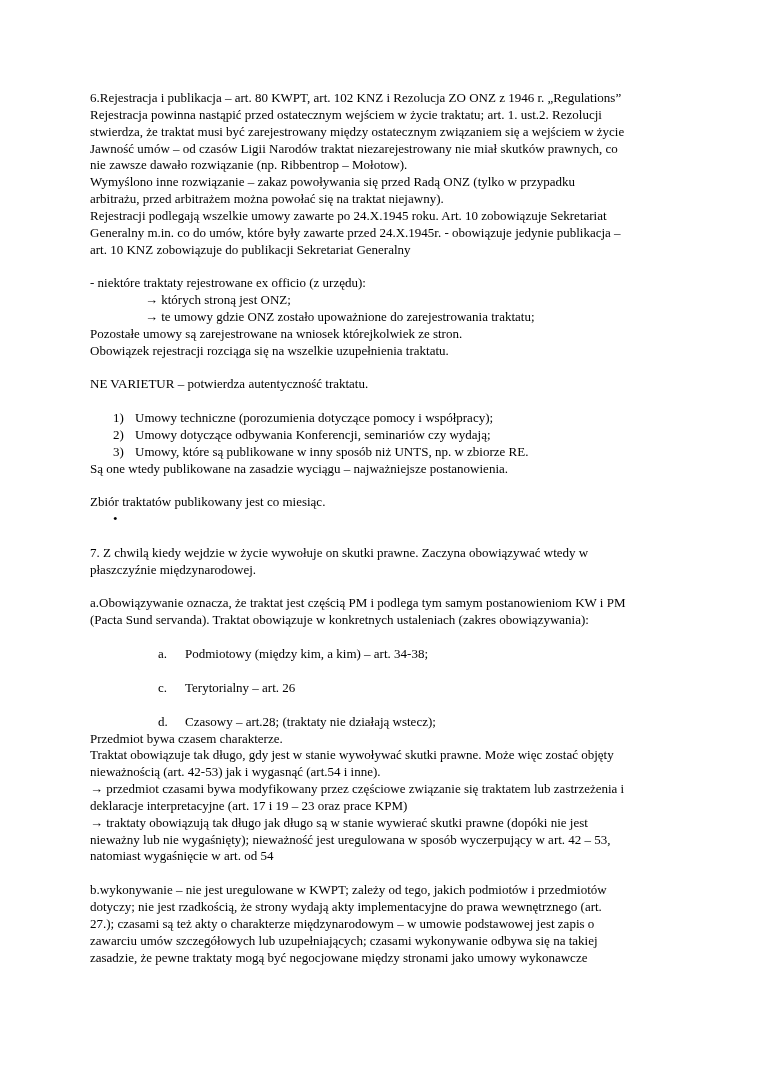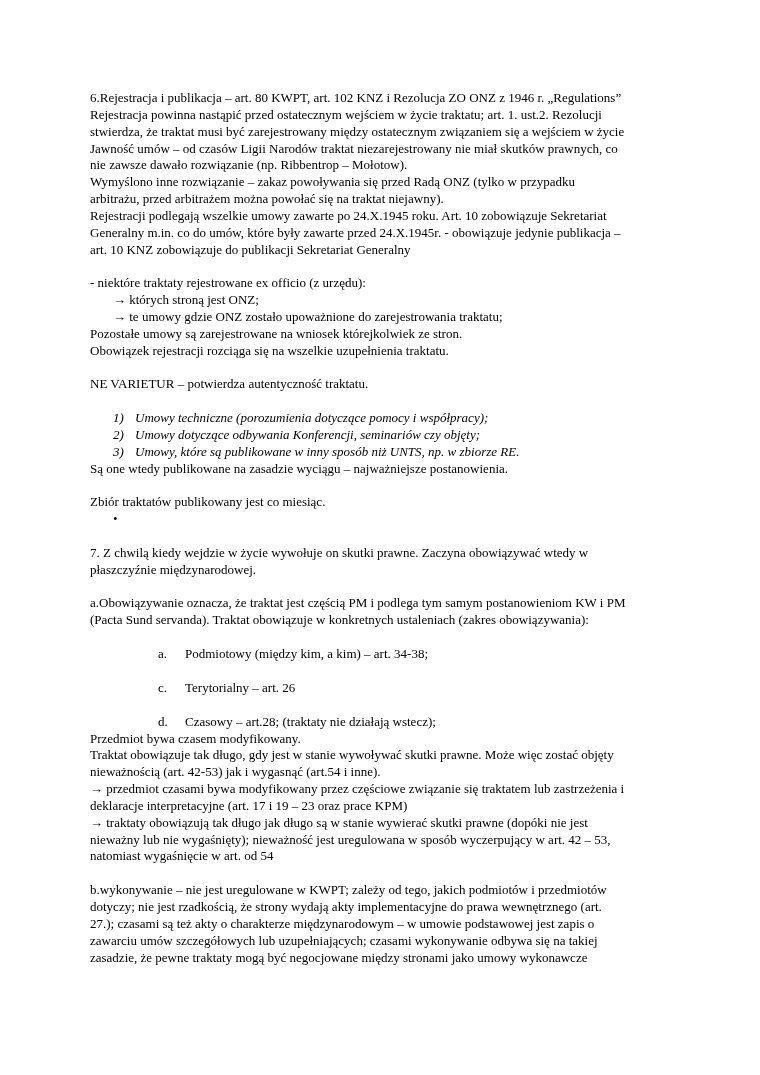--- a/index.html
+++ b/index.html
@@ -16,24 +16,24 @@
     height: 1075px;
     background: #ffffff;
     padding: 90px 88px 0 90px;
   }
   .doc {
     font-size: 13px;
     line-height: 16.85px;
   }
   .block { white-space: pre; }
   .block.p { }
-  .block.arrow { margin-left: 23px; }
+  .block.arrow { margin-left: 55px; }
   .block.blank { height: 16.85px; }
   .block.bullet { padding-left: 23px; }
-  .block.num { padding-left: 45px; white-space: normal; font-style: italic; }
+  .block.num { padding-left: 45px; white-space: normal; }
   .block.num .marker { display: inline-block; width: 22px; margin-left: -22px; }
   .block.alpha { padding-left: 95px; white-space: normal; margin-top: 17px; }
   .block.alpha .marker { display: inline-block; width: 27px; margin-left: -27px; }
 </style>
 </head>
 <body>
 
 <div class="page">
   <div class="doc">
       <div class="block p">6.Rejestracja i publikacja – art. 80 KWPT, art. 102 KNZ i Rezolucja ZO ONZ z 1946 r. „Regulations”</div>
@@ -49,36 +49,36 @@
       <div class="block blank"></div>
       <div class="block p">- niektóre traktaty rejestrowane ex officio (z urzędu):</div>
       <div class="block arrow">→ których stroną jest ONZ;</div>
       <div class="block arrow">→ te umowy gdzie ONZ zostało upoważnione do zarejestrowania traktatu;</div>
       <div class="block p">Pozostałe umowy są zarejestrowane na wniosek którejkolwiek ze stron.</div>
       <div class="block p">Obowiązek rejestracji rozciąga się na wszelkie uzupełnienia traktatu.</div>
       <div class="block blank"></div>
       <div class="block p">NE VARIETUR – potwierdza autentyczność traktatu.</div>
       <div class="block blank"></div>
       <div class="block num"><span class="marker">1)</span><span>Umowy techniczne (porozumienia dotyczące pomocy i współpracy);</span></div>
-      <div class="block num"><span class="marker">2)</span><span>Umowy dotyczące odbywania Konferencji, seminariów czy objęty;</span></div>
+      <div class="block num"><span class="marker">2)</span><span>Umowy dotyczące odbywania Konferencji, seminariów czy wydają;</span></div>
       <div class="block num"><span class="marker">3)</span><span>Umowy, które są publikowane w inny sposób niż UNTS, np. w zbiorze RE.</span></div>
       <div class="block p">Są one wtedy publikowane na zasadzie wyciągu – najważniejsze postanowienia.</div>
       <div class="block blank"></div>
       <div class="block p">Zbiór traktatów publikowany jest co miesiąc.</div>
       <div class="block bullet">•</div>
       <div class="block blank"></div>
       <div class="block p">7. Z chwilą kiedy wejdzie w życie wywołuje on skutki prawne. Zaczyna obowiązywać wtedy w
 płaszczyźnie międzynarodowej.</div>
       <div class="block blank"></div>
       <div class="block p">a.Obowiązywanie oznacza, że traktat jest częścią PM i podlega tym samym postanowieniom KW i PM
 (Pacta Sund servanda). Traktat obowiązuje w konkretnych ustaleniach (zakres obowiązywania):</div>
       <div class="block alpha"><span class="marker">a.</span><span>Podmiotowy (między kim, a kim) – art. 34-38;</span></div>
       <div class="block alpha"><span class="marker">c.</span><span>Terytorialny – art. 26</span></div>
       <div class="block alpha"><span class="marker">d.</span><span>Czasowy – art.28; (traktaty nie działają wstecz);</span></div>
-      <div class="block p">Przedmiot bywa czasem modyfikowany.</div>
+      <div class="block p">Przedmiot bywa czasem charakterze.</div>
       <div class="block p">Traktat obowiązuje tak długo, gdy jest w stanie wywoływać skutki prawne. Może więc zostać objęty
 nieważnością (art. 42-53) jak i wygasnąć (art.54 i inne).</div>
       <div class="block p">→ przedmiot czasami bywa modyfikowany przez częściowe związanie się traktatem lub zastrzeżenia i
 deklaracje interpretacyjne (art. 17 i 19 – 23 oraz prace KPM)</div>
       <div class="block p">→ traktaty obowiązują tak długo jak długo są w stanie wywierać skutki prawne (dopóki nie jest
 nieważny lub nie wygaśnięty); nieważność jest uregulowana w sposób wyczerpujący w art. 42 – 53,
 natomiast wygaśnięcie w art. od 54</div>
       <div class="block blank"></div>
       <div class="block p">b.wykonywanie – nie jest uregulowane w KWPT; zależy od tego, jakich podmiotów i przedmiotów
 dotyczy; nie jest rzadkością, że strony wydają akty implementacyjne do prawa wewnętrznego (art.

